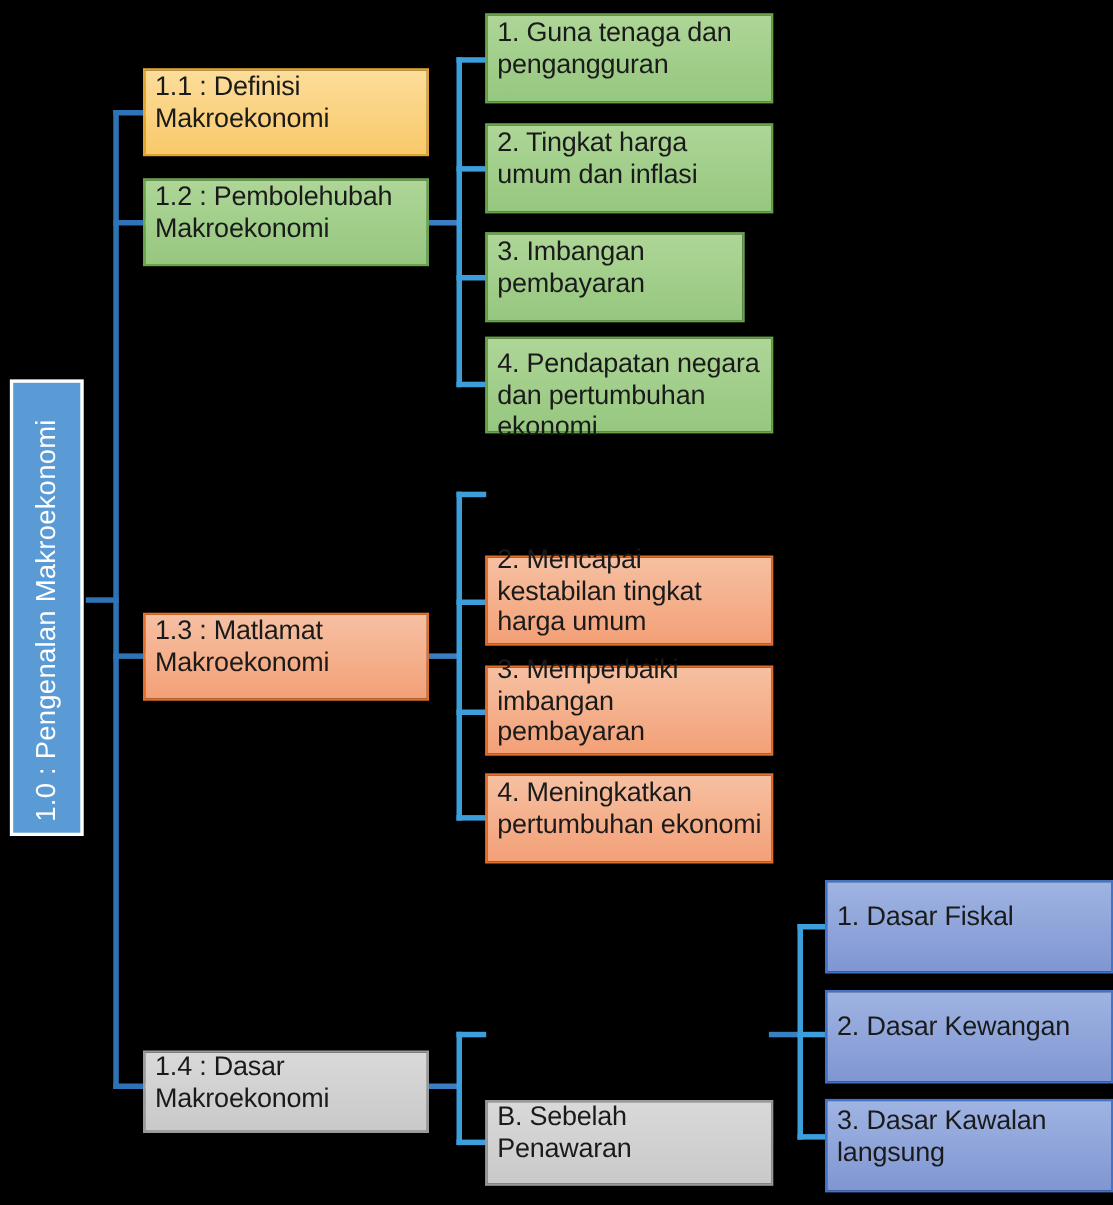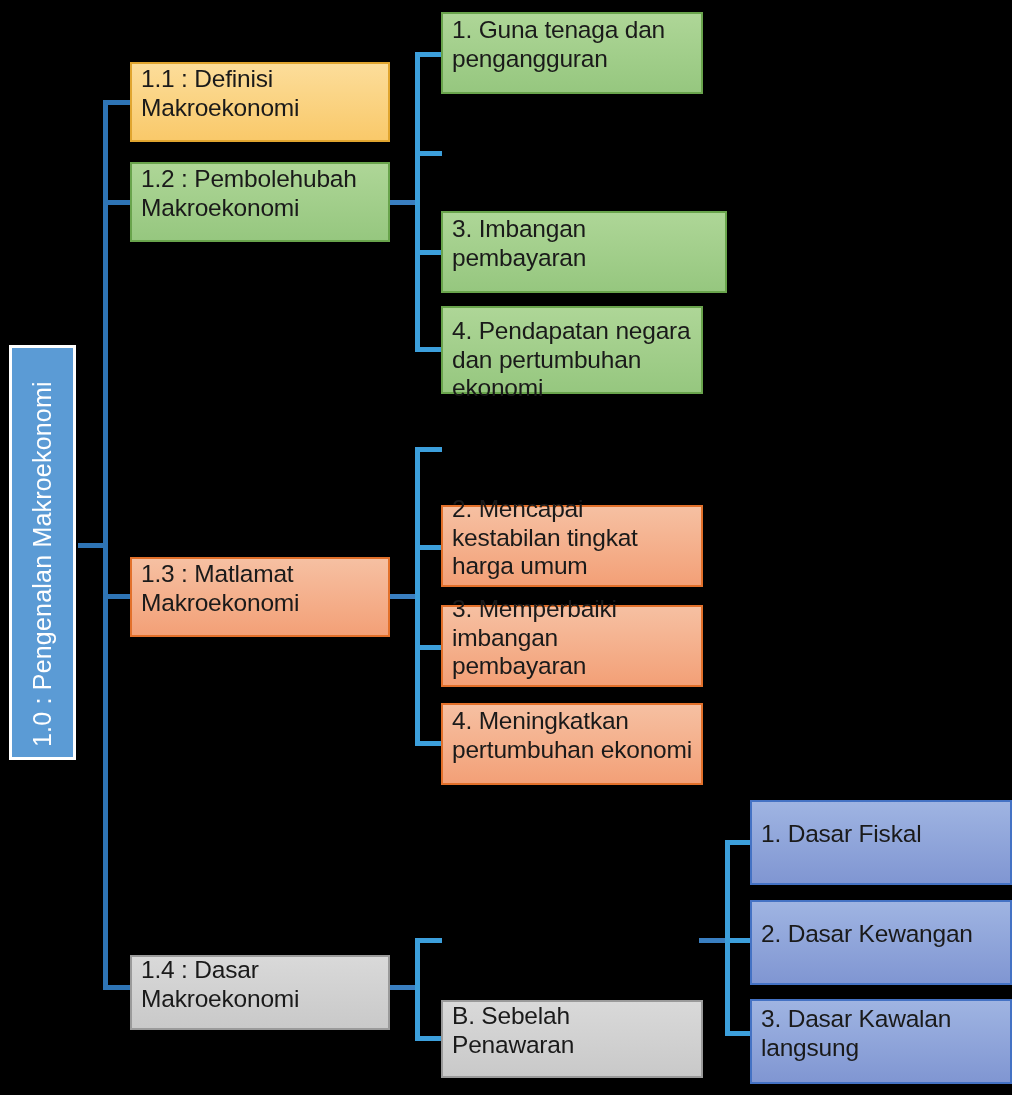--- a/index.html
+++ b/index.html
@@ -113,21 +113,22 @@
   <div class="conn light" style="left:725px; top:1031px; width:27px; height:5px;"></div>
 
   <div class="node root" style="left:9px; top:345px; width:67px; height:415px;">1.0 : Pengenalan Makroekonomi</div>
 
   <div class="node amber" style="left:130px; top:62px; width:260px; height:80px;">1.1 : Definisi Makroekonomi</div>
   <div class="node green" style="left:130px; top:162px; width:260px; height:80px;">1.2 : Pembolehubah Makroekonomi</div>
   <div class="node salmon" style="left:130px; top:557px; width:260px; height:80px;">1.3 : Matlamat Makroekonomi</div>
   <div class="node grey" style="left:130px; top:955px; width:260px; height:75px;">1.4 : Dasar Makroekonomi</div>
 
   <div class="node green" style="left:441px; top:12px; width:262px; height:82px;">1. Guna tenaga dan pengangguran</div>
-  <div class="node green" style="left:441px; top:211px; width:286px; height:82px;">3. Imbangan pembayaran</div>
+  <div class="node green" style="left:441px; top:112px; width:262px; height:82px;">2. Tingkat harga umum dan inflasi</div>
+  <div class="node green" style="left:441px; top:211px; width:236px; height:82px;">3. Imbangan pembayaran</div>
   <div class="node green top" style="left:441px; top:306px; width:262px; height:88px; padding-top:9px;">4. Pendapatan negara dan pertumbuhan ekonomi</div>
 
   <div class="node salmon" style="left:441px; top:505px; width:262px; height:82px;">2. Mencapai kestabilan tingkat harga umum</div>
   <div class="node salmon" style="left:441px; top:605px; width:262px; height:82px;">3. Memperbaiki imbangan pembayaran</div>
   <div class="node salmon" style="left:441px; top:703px; width:262px; height:82px;">4. Meningkatkan pertumbuhan ekonomi</div>
 
   <div class="node grey" style="left:441px; top:1000px; width:262px; height:78px;">B. Sebelah Penawaran</div>
 
   <div class="node blue" style="left:750px; top:800px; width:262px; height:85px;">1. Dasar Fiskal</div>
   <div class="node blue" style="left:750px; top:900px; width:262px; height:85px;text-align:right;">2. Dasar Kewangan</div>

